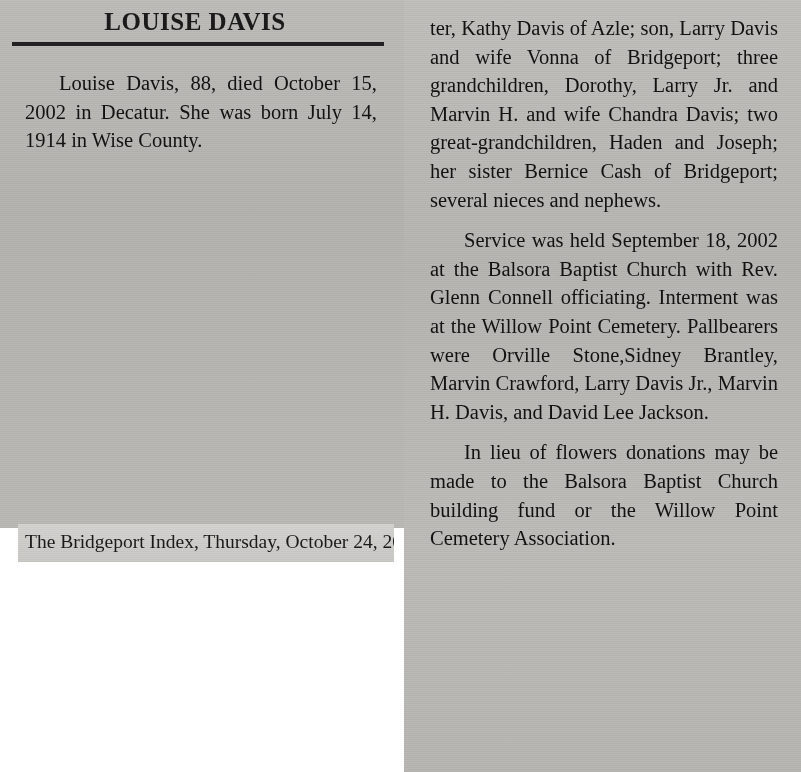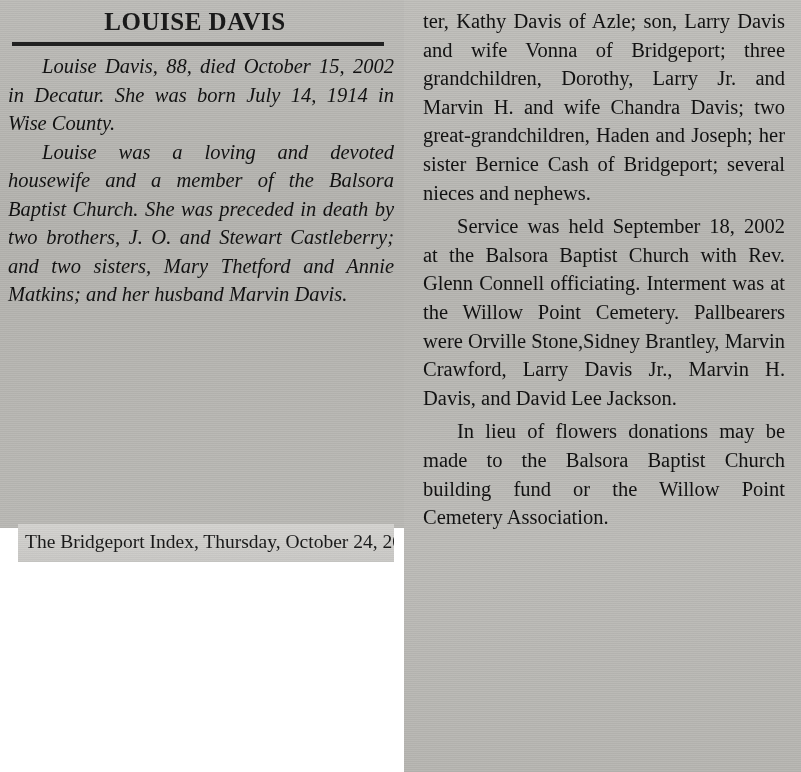--- a/index.html
+++ b/index.html
@@ -60,23 +60,22 @@
     top: 52px;
     left: 8px;
     width: 386px;
     font-size: 20.5px;
     line-height: 28.5px;
     color: #121212;
     text-align: justify;
     text-justify: inter-word;
   }
   .obit-body p {
-    margin: 0;
+    margin: 17px;
     text-indent: 34px;
-    font-style: italic;
   }
 
   
   .clip-right {
     position: absolute;
     left: 404px;
     top: 0;
     width: 397px;
     height: 772px;
     background: #bcbbb7;
@@ -95,21 +94,21 @@
     top: 2px;
     left: 14px;
     width: 372px;
     font-size: 20.5px;
     line-height: 28.6px;
     color: #121212;
     text-align: justify;
     text-justify: inter-word;
   }
   .obit-body-right p {
-    margin: 5px;
+    margin: 12px;
     text-indent: 34px;
   }
   .obit-body-right p.noindent {
     text-indent: 0;
   }
 
   
   .clip-masthead {
     position: absolute;
     left: 18px;
@@ -142,21 +141,20 @@
 <body>
 
 <div class="page">
 
   <div class="clip-left">
     <div class="grain"></div>
     <div class="obit-headline">LOUISE DAVIS</div>
     <div class="headline-rule"></div>
     <div class="obit-body">
       <p>Louise Davis, 88, died October 15, 2002 in Decatur. She was born July 14, 1914 in Wise County.</p>
-      <p>Louise was a loving and devoted housewife and a member of the Balsora Baptist Church. She was preceded in death by two brothers, J. O. and Stewart Castleberry; and two sisters, Mary Thetford and Annie Matkins; and her husband Marvin Davis.</p>
     </div>
   </div>
 
   <div class="clip-right">
     <div class="grain"></div>
     <div class="obit-body-right">
       <p class="noindent">ter, Kathy Davis of Azle; son, Larry Davis and wife Vonna of Bridgeport; three grandchildren, Dorothy, Larry Jr. and Marvin H. and wife Chandra Davis; two great-grandchildren, Haden and Joseph; her sister Bernice Cash of Bridgeport; several nieces and nephews.</p>
       <p>Service was held September 18, 2002 at the Balsora Baptist Church with Rev. Glenn Connell officiating. Interment was at the Willow Point Cemetery. Pallbearers were Orville Stone,Sidney Brantley, Marvin Crawford, Larry Davis Jr., Marvin H. Davis, and David Lee Jackson.</p>
       <p>In lieu of flowers donations may be made to the Balsora Baptist Church building fund or the Willow Point Cemetery Association.</p>
     </div>

